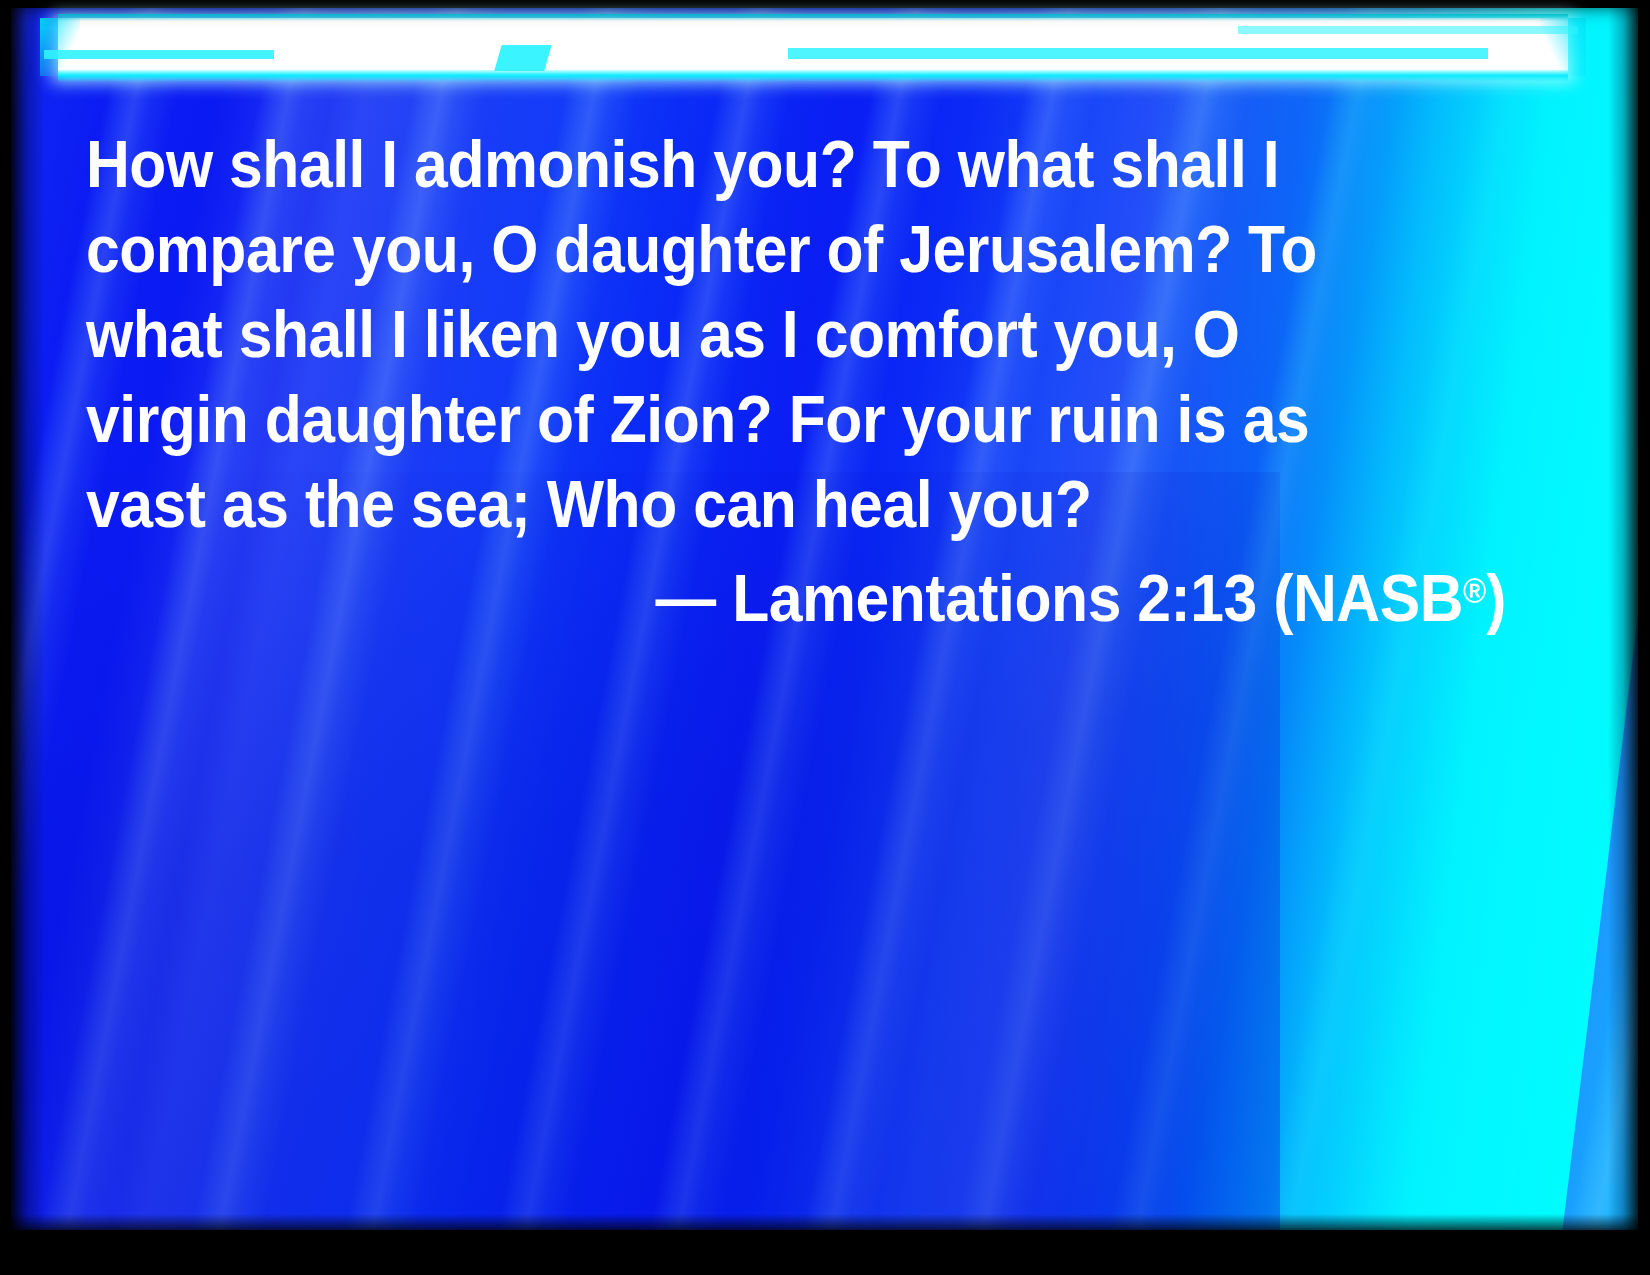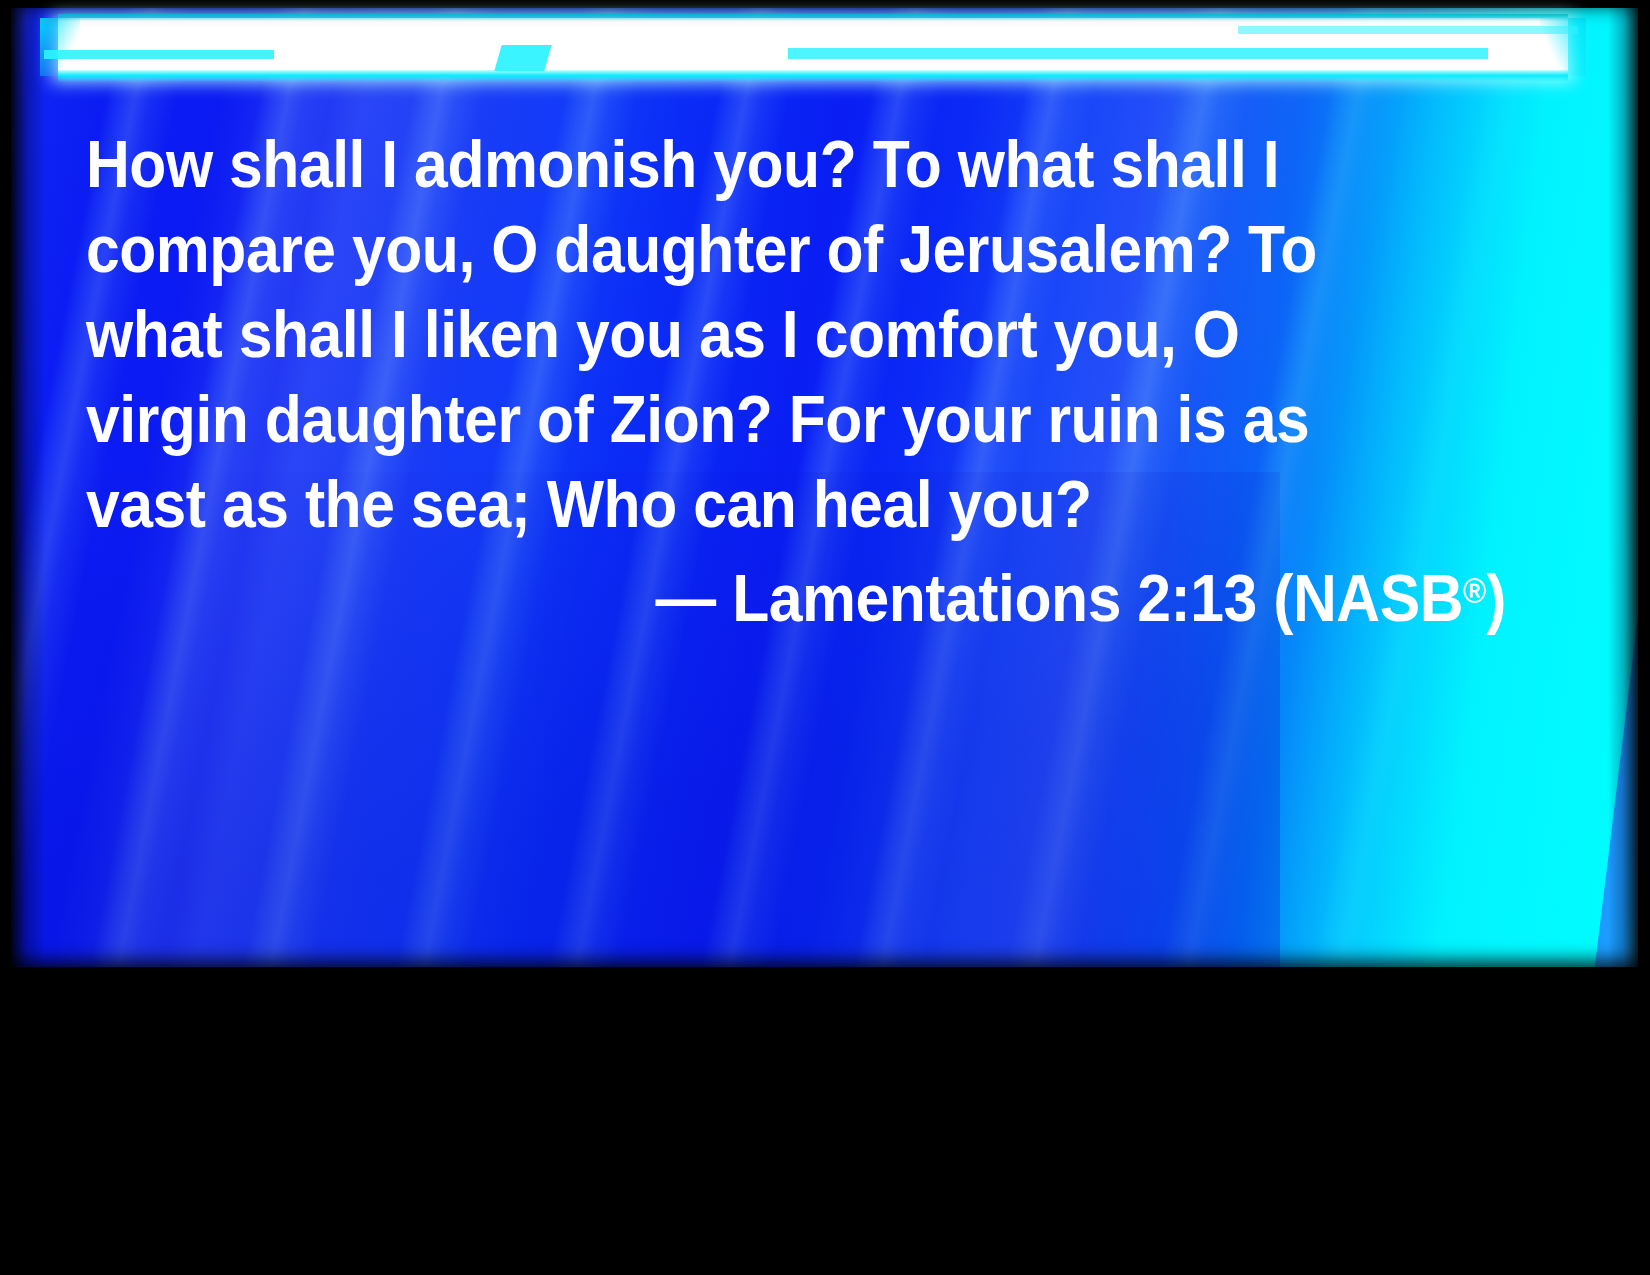--- a/index.html
+++ b/index.html
@@ -12,21 +12,21 @@
     width: 1650px;
     height: 1275px;
     overflow: hidden;
     font-family: "Liberation Sans", sans-serif;
   }
 
   
   #slide-frame {
     position: relative;
     width: 1650px;
-    height: 967px;
+    height: 1275px;
     background: #000000;
     overflow: hidden;
   }
 
   
   #slide-frame::after {
     content: "";
     position: absolute;
     left: 0; top: 0; right: 0; bottom: 0;
     pointer-events: none;

